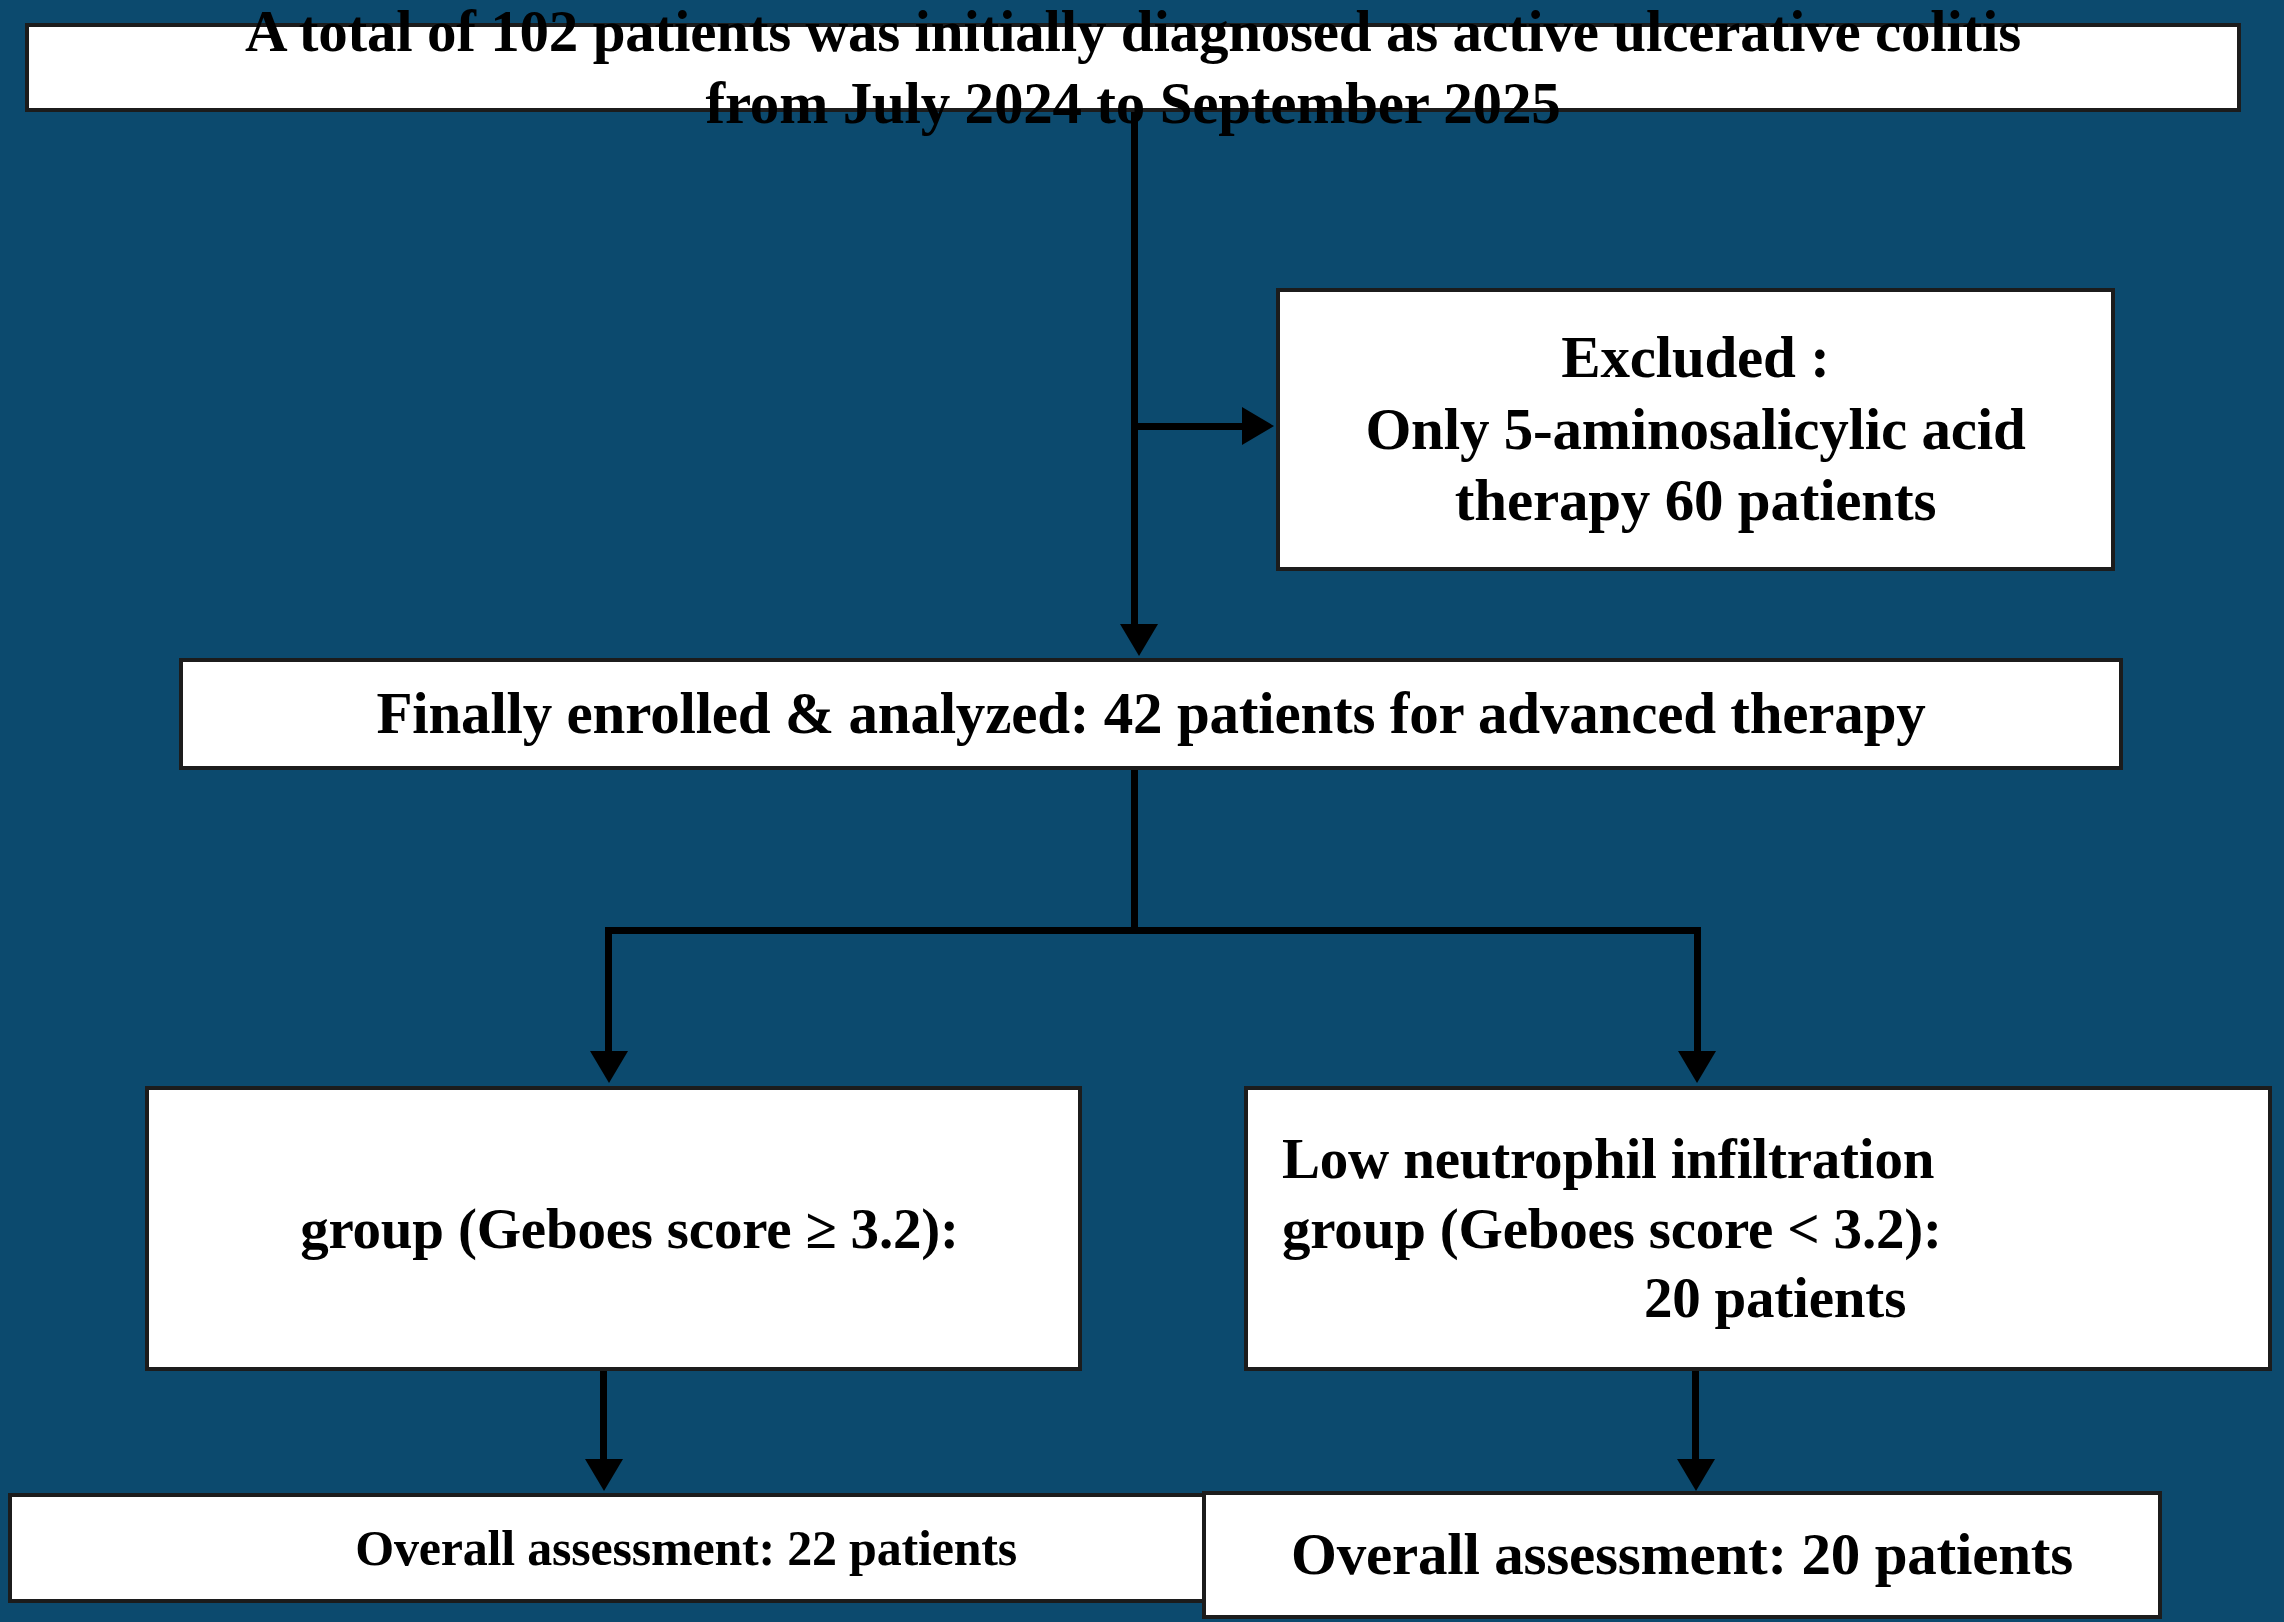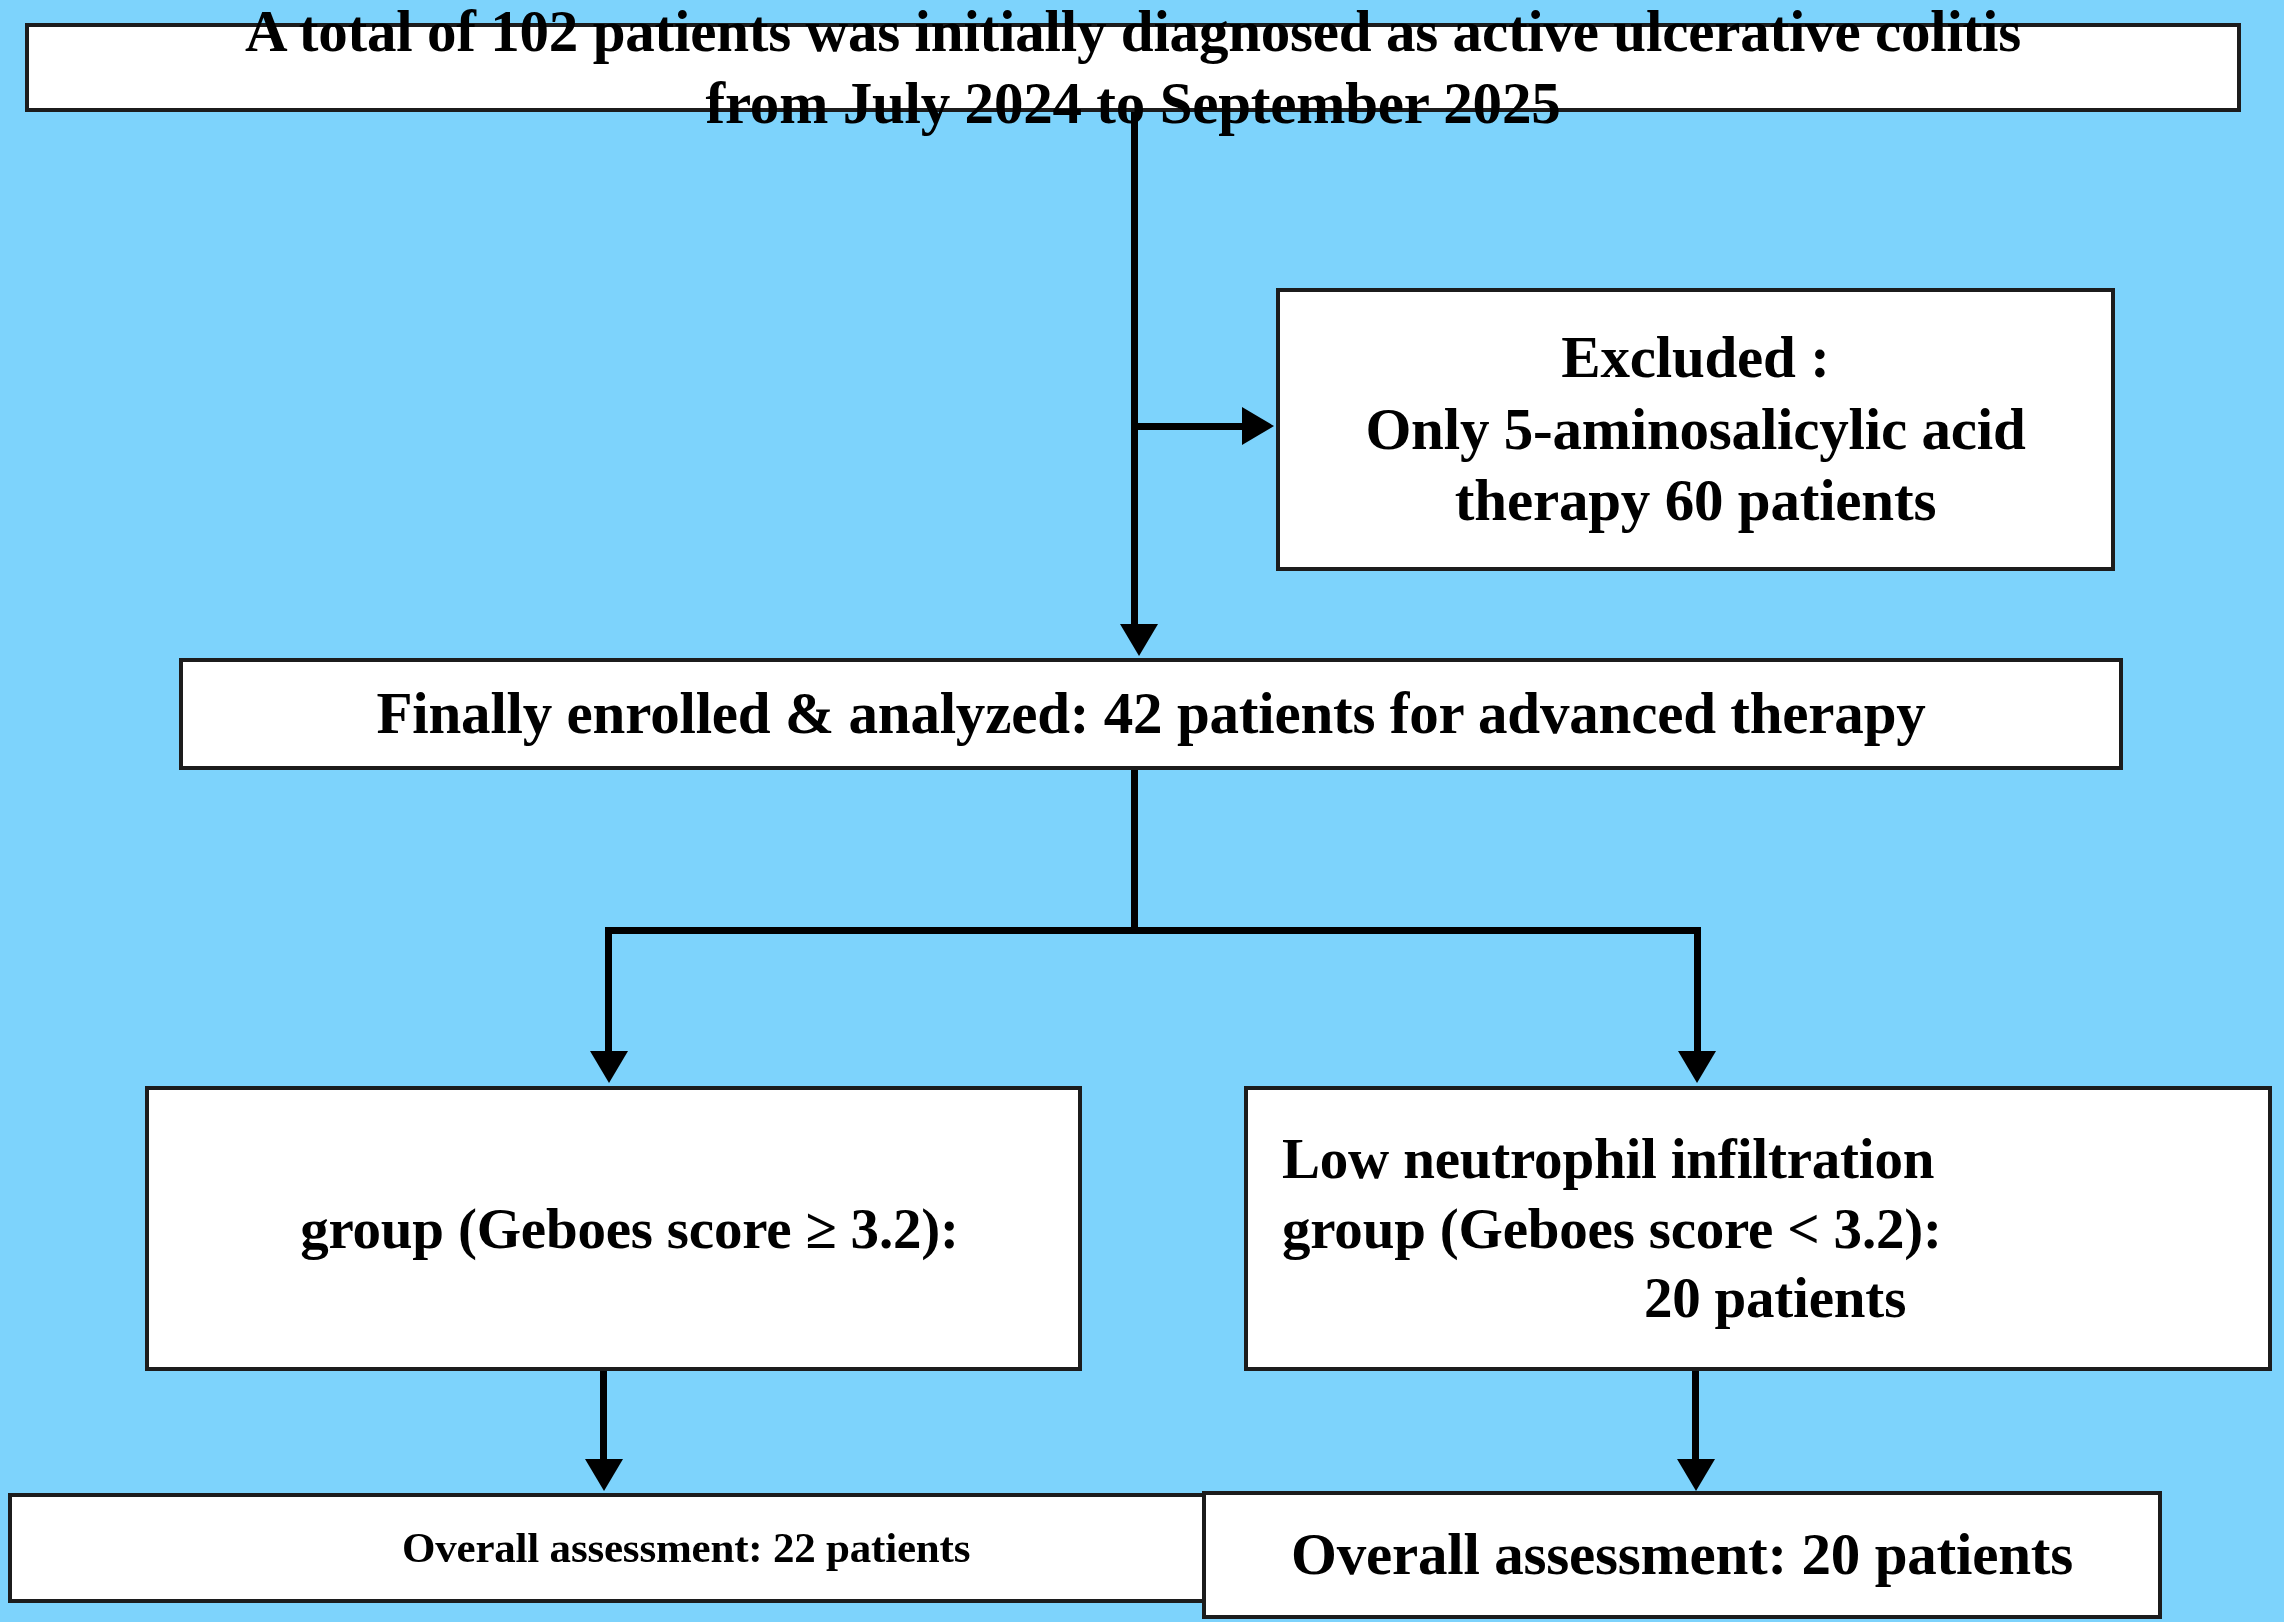--- a/index.html
+++ b/index.html
@@ -7,21 +7,21 @@
     padding: 0;
     background: #ffffff;
   }
   body {
     font-family: "Liberation Serif", "DejaVu Serif", serif;
   }
   #canvas {
     position: relative;
     width: 2284px;
     height: 1622px;
-    background: #7dd3fc;
+    background: #0c4a6e;
     overflow: hidden;
   }
   .node {
     position: absolute;
     box-sizing: border-box;
     background: #ffffff;
     border: 4.6px solid #1c1c1c;
     display: flex;
     flex-direction: column;
     align-items: center;
@@ -33,21 +33,21 @@
     letter-spacing: -0.2px;
   }
   .node .line { display: block; white-space: nowrap; }
 
   
   #node-total      { left: 25px;   top: 23px;   width: 2216px; height: 89px; font-size: 59px; }
   #node-excluded   { left: 1276px; top: 288px;  width: 839px; height: 283px; font-size: 59px; }
   #node-enrolled   { left: 179px;  top: 658px;  width: 1944px; height: 112px; font-size: 59px; }
   #node-high-group { left: 145px;  top: 1086px; width: 937px; height: 285px; font-size: 57px; align-items: flex-start; padding-left: 32px; }
   #node-low-group  { left: 1244px; top: 1086px; width: 1028px; height: 285px; font-size: 57px; align-items: flex-start; padding-left: 34px; }
-  #node-assess-left  { left: 7.6px;   top: 1493px; width: 1357px; height: 110px; font-size: 43px; }
+  #node-assess-left  { left: 7.6px;   top: 1493px; width: 1357px; height: 110px; font-size: 50px; }
   #node-assess-right { left: 1202px; top: 1491px; width: 960px; height: 128px; font-size: 59px; }
 
   
   #node-high-group .line:last-child,
   #node-low-group  .line:last-child {
     width: 100%;
     text-align: center;
   }
 
   

